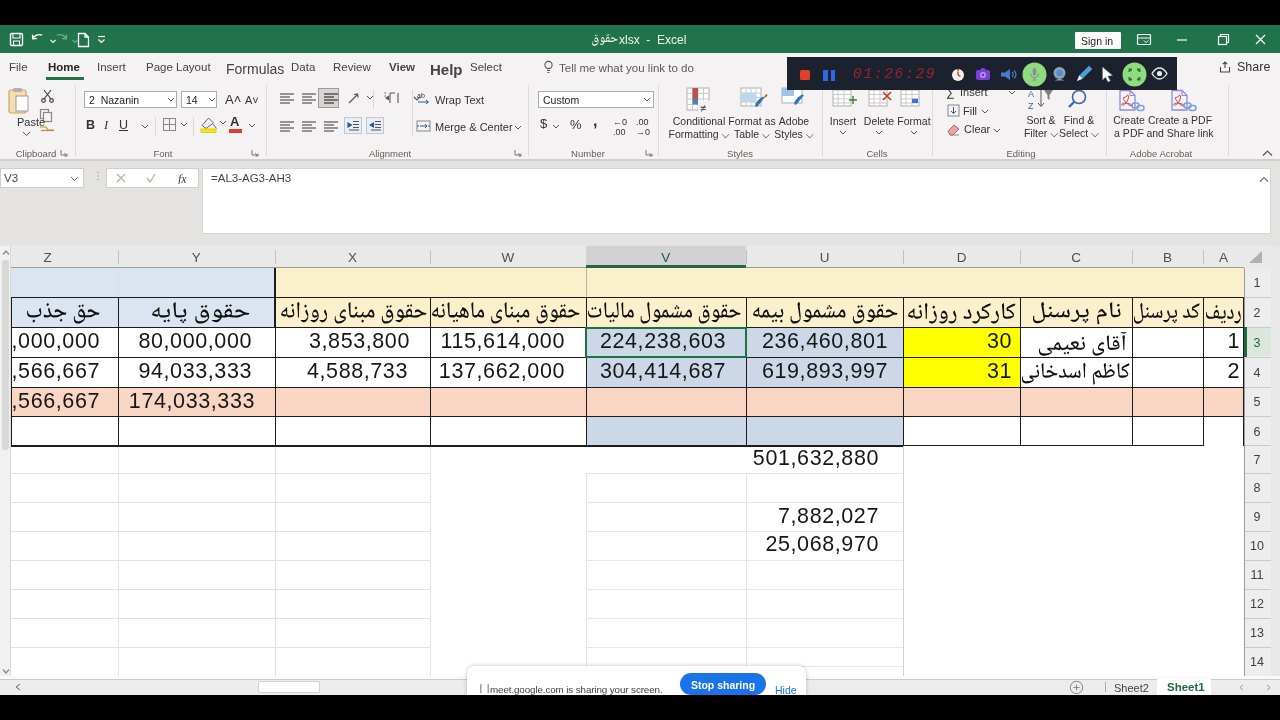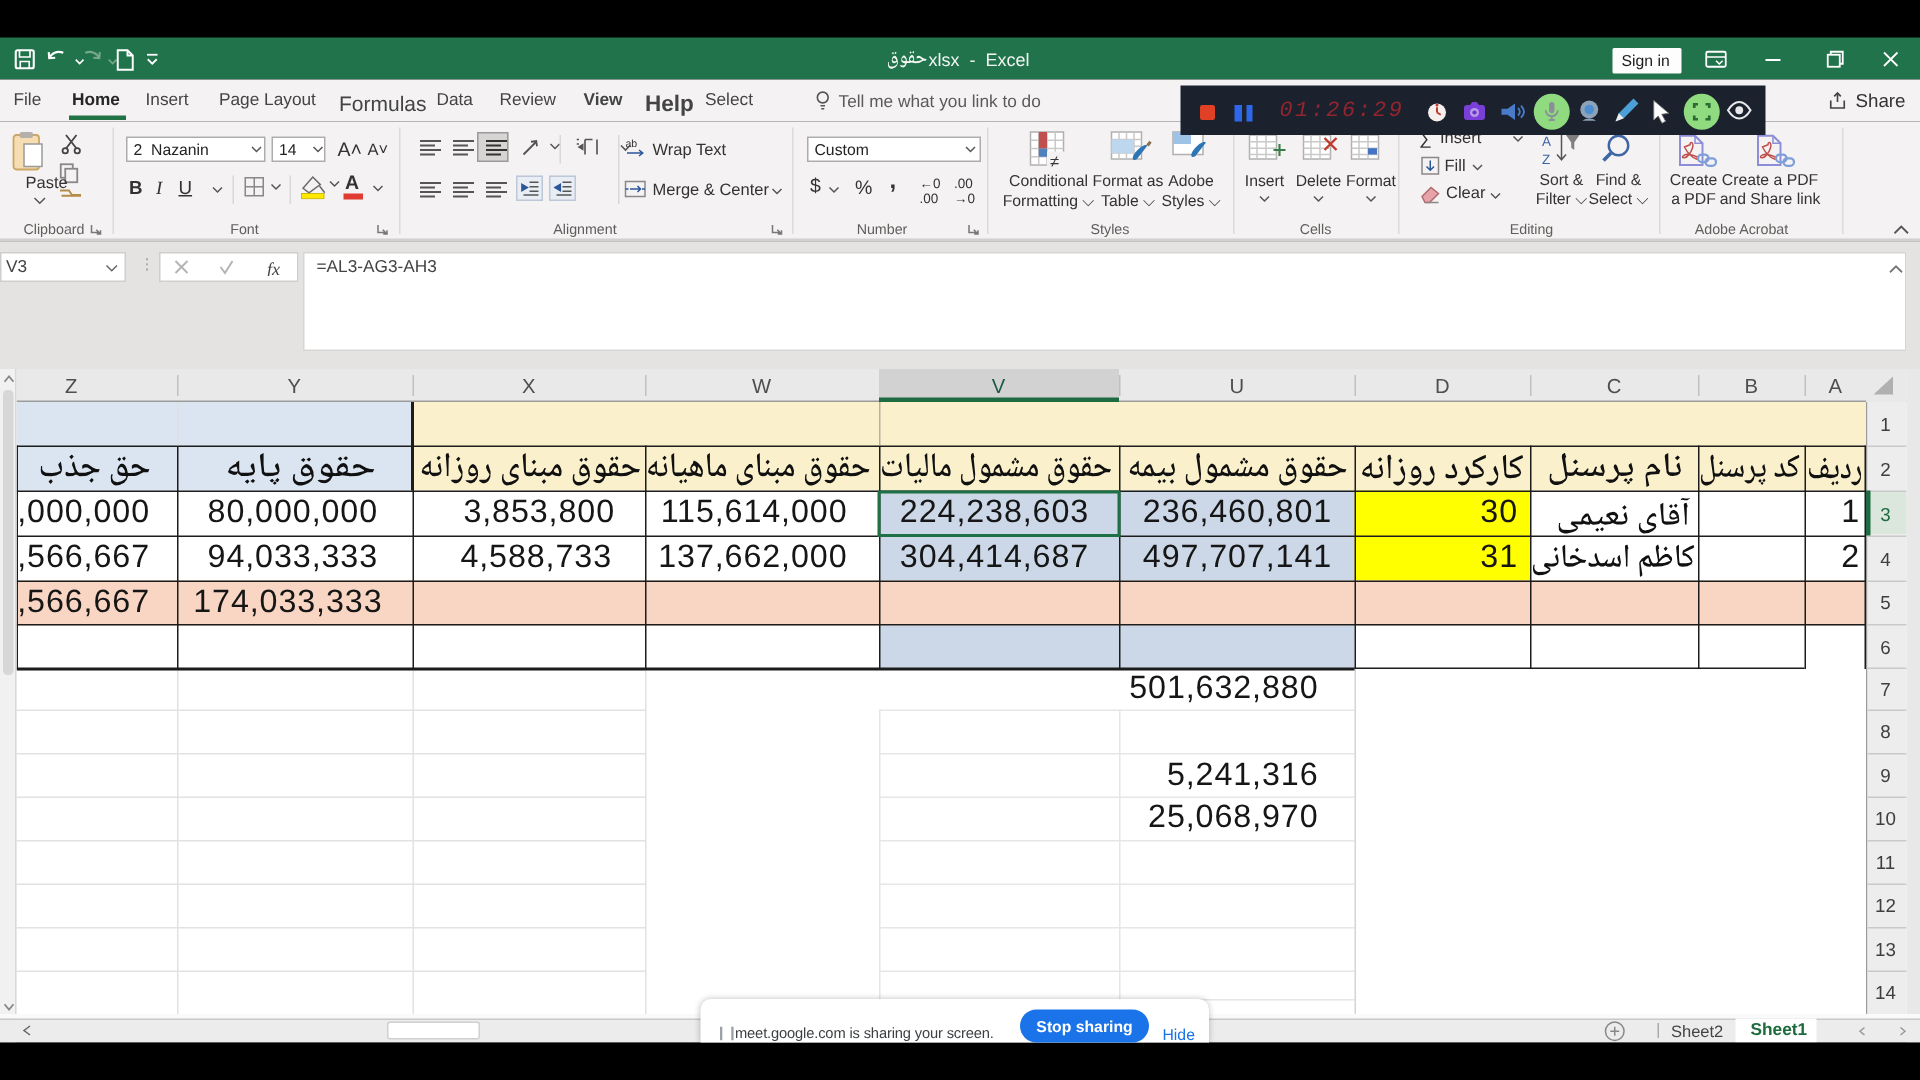--- a/index.html
+++ b/index.html
@@ -517,27 +517,27 @@
 <div class="tx" style="left:565px;top:329px;font-size:21.5px;color:#161616;transform:translateX(-100%);letter-spacing:0.6px">115,614,000</div>
 <div class="tx" style="left:663px;top:329px;font-size:21.5px;color:#161616;transform:translateX(-50%);letter-spacing:0.6px">224,238,603</div>
 <div class="tx" style="left:825px;top:329px;font-size:21.5px;color:#161616;transform:translateX(-50%);letter-spacing:0.6px">236,460,801</div>
 <div class="tx" style="left:1012px;top:329px;font-size:21.5px;color:#161616;transform:translateX(-100%);letter-spacing:0.6px">30</div>
 <div class="tx" style="left:1240px;top:329px;font-size:21.5px;color:#161616;transform:translateX(-100%);letter-spacing:0.6px">1</div>
 <div class="tx" style="left:100px;top:359px;font-size:21.5px;color:#161616;transform:translateX(-100%);letter-spacing:0.6px">,566,667</div>
 <div class="tx" style="left:252px;top:359px;font-size:21.5px;color:#161616;transform:translateX(-100%);letter-spacing:0.6px">94,033,333</div>
 <div class="tx" style="left:408px;top:359px;font-size:21.5px;color:#161616;transform:translateX(-100%);letter-spacing:0.6px">4,588,733</div>
 <div class="tx" style="left:565px;top:359px;font-size:21.5px;color:#161616;transform:translateX(-100%);letter-spacing:0.6px">137,662,000</div>
 <div class="tx" style="left:663px;top:359px;font-size:21.5px;color:#161616;transform:translateX(-50%);letter-spacing:0.6px">304,414,687</div>
-<div class="tx" style="left:825px;top:359px;font-size:21.5px;color:#161616;transform:translateX(-50%);letter-spacing:0.6px">497,707,141</div>
+<div class="tx" style="left:825px;top:359px;font-size:21.5px;color:#161616;transform:translateX(-50%);letter-spacing:0.6px">619,893,997</div>
 <div class="tx" style="left:1012px;top:359px;font-size:21.5px;color:#161616;transform:translateX(-100%);letter-spacing:0.6px">31</div>
 <div class="tx" style="left:1240px;top:359px;font-size:21.5px;color:#161616;transform:translateX(-100%);letter-spacing:0.6px">2</div>
 <div class="tx" style="left:100px;top:389px;font-size:21.5px;color:#161616;transform:translateX(-100%);letter-spacing:0.6px">,566,667</div>
 <div class="tx" style="left:255px;top:389px;font-size:21.5px;color:#161616;transform:translateX(-100%);letter-spacing:0.6px">174,033,333</div>
 <div class="tx" style="left:879px;top:446px;font-size:21.5px;color:#161616;transform:translateX(-100%);letter-spacing:0.6px">501,632,880</div>
-<div class="tx" style="left:879px;top:503.5px;font-size:21.5px;color:#161616;transform:translateX(-100%);letter-spacing:0.6px">5,241,316</div>
+<div class="tx" style="left:879px;top:503.5px;font-size:21.5px;color:#161616;transform:translateX(-100%);letter-spacing:0.6px">7,882,027</div>
 <div class="tx" style="left:879px;top:532px;font-size:21.5px;color:#161616;transform:translateX(-100%);letter-spacing:0.6px">25,068,970</div>
 <svg style="position:absolute;left:27px;top:303px" width="73" height="21" viewBox="0 0 399 107" preserveAspectRatio="none">
       <path d="M29,92 37,100 45,91 38,84Z M178,88 186,96 194,87 187,80Z M257,91 260,97 267,103 274,105 288,104 305,96 314,86 319,73 344,73 352,71 375,60 392,60 397,50 384,49 373,45 354,33 343,32 336,35 333,38 333,47 335,48 342,44 352,44 365,52 366,56 344,62 323,63 318,62 315,49 310,39 304,33 300,31 294,31 290,33 283,42 280,52 281,64 284,68 289,71 299,73 310,73 312,75 312,79 306,85 295,91 279,94 268,91 264,87 261,79 263,67 258,67 256,76Z M285,49 293,42 300,44 307,54 308,62 298,62 290,60 285,55Z M91,68 94,72 100,74 118,73 129,68 143,74 163,73 171,71 194,60 211,60 216,50 203,49 192,45 173,33 162,32 155,35 152,38 152,47 154,48 161,44 171,44 184,52 185,56 163,62 140,62 134,57 129,48 122,24 116,28 115,36 124,58 124,61 117,63 104,63 95,59 92,60Z M74,24 65,33 66,39 73,54 71,56 60,60 43,63 20,62 13,59 8,54 6,49 6,39 2,39 0,54 4,65 8,69 17,73 40,74 57,71 74,64 78,55 78,43Z M280,16 288,23 294,15 288,9Z M297,14 305,21 311,13 305,7Z M105,8 113,16 121,7 114,0Z" fill="#111" fill-rule="evenodd"></path>
     </svg>
 <svg style="position:absolute;left:152px;top:302px" width="98" height="22" viewBox="0 0 446 113" preserveAspectRatio="none">
       <path d="M142,97 136,104 142,109 148,103Z M51,98 59,105 65,97 59,91Z M68,96 76,103 82,95 76,89Z M126,95 134,101 140,94 134,88Z M150,86 143,94 149,99 151,99 156,92Z M245,40 238,38 234,39 227,45 222,55 221,68 223,74 227,78 232,80 243,79 251,73 253,75 254,85 249,90 236,97 229,99 214,99 209,97 205,93 202,85 204,73 199,73 197,82 197,93 201,103 208,109 215,111 224,111 235,108 245,103 255,93 260,80 259,63 253,48Z M226,58 232,51 238,50 247,58 250,66 245,69 233,69 227,65Z M444,56 431,55 420,51 401,39 390,38 383,41 380,44 380,53 382,54 389,50 399,50 412,58 413,62 391,68 374,69 361,67 364,62 363,46 360,40 355,35 350,34 342,37 333,46 330,58 333,67 327,69 318,68 316,55 310,43 302,37 296,37 292,39 285,48 282,58 282,67 283,70 289,76 309,83 303,89 294,93 277,92 273,93 272,95 282,102 294,104 302,101 310,94 318,79 337,79 346,76 371,80 391,79 399,77 422,66 439,66Z M287,55 295,48 301,49 309,58 311,68 299,68 292,66 287,61Z M351,46 356,51 359,57 358,62 349,67 346,67 335,59 342,50Z M0,65 4,69 18,75 26,74 30,67 31,71 40,79 59,79 72,76 78,73 82,63 79,39 76,34 69,41 69,47 76,62 75,65 63,68 41,68 36,66 34,60 34,26 24,33 25,36 15,42 5,51Z M27,48 29,59 28,64 17,63 8,59 7,57 14,51 25,46Z M221,24 229,31 235,23 229,17Z M238,22 246,29 252,21 246,15Z M333,20 341,27 347,19 341,13Z M350,18 358,25 364,17 358,11Z M98,6 97,11 103,69 105,73 111,78 120,80 138,78 152,73 156,63 156,55 153,39 150,34 143,41 143,47 150,62 149,65 137,68 115,68 110,65 108,39 108,0Z" fill="#111" fill-rule="evenodd"></path>
     </svg>
 <svg style="position:absolute;left:281px;top:302px" width="146" height="22" viewBox="0 0 805 113" preserveAspectRatio="none">
       <path d="M442,98 450,106 458,97 451,90Z M604,40 597,38 593,39 586,45 581,55 580,68 582,74 586,78 591,80 602,79 610,73 612,75 613,85 608,90 595,97 588,99 573,99 568,97 564,93 561,85 563,73 558,73 556,82 556,93 560,103 567,109 574,111 583,111 594,108 604,103 614,93 619,80 618,63 612,48Z M585,58 591,51 597,50 606,58 609,66 604,69 592,69 586,65Z M245,38 239,42 237,49 241,59 250,74 247,81 240,89 235,92 213,92 212,94 214,98 225,104 232,104 241,100 248,93 253,82 254,64Z M189,38 183,40 177,46 172,59 173,72 178,78 183,80 194,79 202,73 203,76 199,83 190,91 184,93 163,93 162,95 165,98 178,104 184,104 195,99 204,88 208,75 207,60 201,46 195,40Z M177,58 181,52 189,50 196,55 201,66 196,69 184,69 177,64Z M142,38 136,42 134,49 138,59 147,74 144,81 137,89 132,92 110,92 109,94 111,98 122,104 129,104 138,100 145,93 150,82 151,64Z M353,38 344,38 333,47 326,59 324,68 325,74 330,80 352,87 347,91 331,98 318,100 312,99 308,97 302,89 301,79 303,73 298,73 296,82 296,93 299,102 305,108 313,111 331,109 345,102 354,94 358,87 356,77 349,73 339,72 330,69 332,61 341,52 347,49 352,49 354,51 358,50 357,44Z M803,56 790,55 779,51 760,39 749,38 742,41 739,44 739,53 741,54 748,50 758,50 771,58 772,62 750,68 733,69 720,67 723,62 722,46 719,40 714,35 709,34 701,37 692,46 689,58 692,67 686,69 677,68 675,55 669,43 661,37 655,37 651,39 644,48 641,58 641,67 642,70 648,76 668,83 662,89 653,93 636,92 632,93 631,95 641,102 653,104 661,101 669,94 677,79 696,79 705,76 730,80 750,79 758,77 781,66 798,66Z M646,55 654,48 660,49 668,58 670,68 658,68 651,66 646,61Z M710,46 715,51 718,57 717,62 708,67 705,67 694,59 701,50Z M0,65 4,69 18,75 26,74 30,67 31,71 40,79 48,80 62,77 70,72 74,62 69,34 66,35 62,39 60,44 67,60 67,65 57,68 41,68 36,66 34,60 34,26 24,33 25,36 15,42 5,51Z M27,48 29,59 28,64 17,63 8,59 7,57 14,51 25,46Z M405,31 413,39 421,30 414,23Z M580,24 588,31 594,23 588,17Z M597,22 605,29 611,21 605,15Z M693,20 701,27 707,19 701,13Z M127,21 135,29 143,20 136,13Z M710,18 718,25 724,17 718,11Z M55,17 63,25 71,16 64,9Z M373,6 372,11 377,64 380,73 386,78 395,80 404,79 409,77 414,72 422,78 432,80 442,78 449,72 455,77 465,80 472,79 480,73 491,78 509,80 514,74 515,61 512,51 508,44 504,40 499,38 493,40 487,46 479,61 471,68 460,68 455,66 453,62 458,52 452,51 445,63 438,68 425,68 420,66 418,62 423,52 417,51 407,66 403,68 387,67 384,63 383,0Z M494,51 498,50 502,54 506,65 505,70 491,67 486,62 489,56Z M99,0 92,2 89,6 93,56 93,79 99,79 100,17 103,14Z" fill="#111" fill-rule="evenodd"></path>
     </svg>

